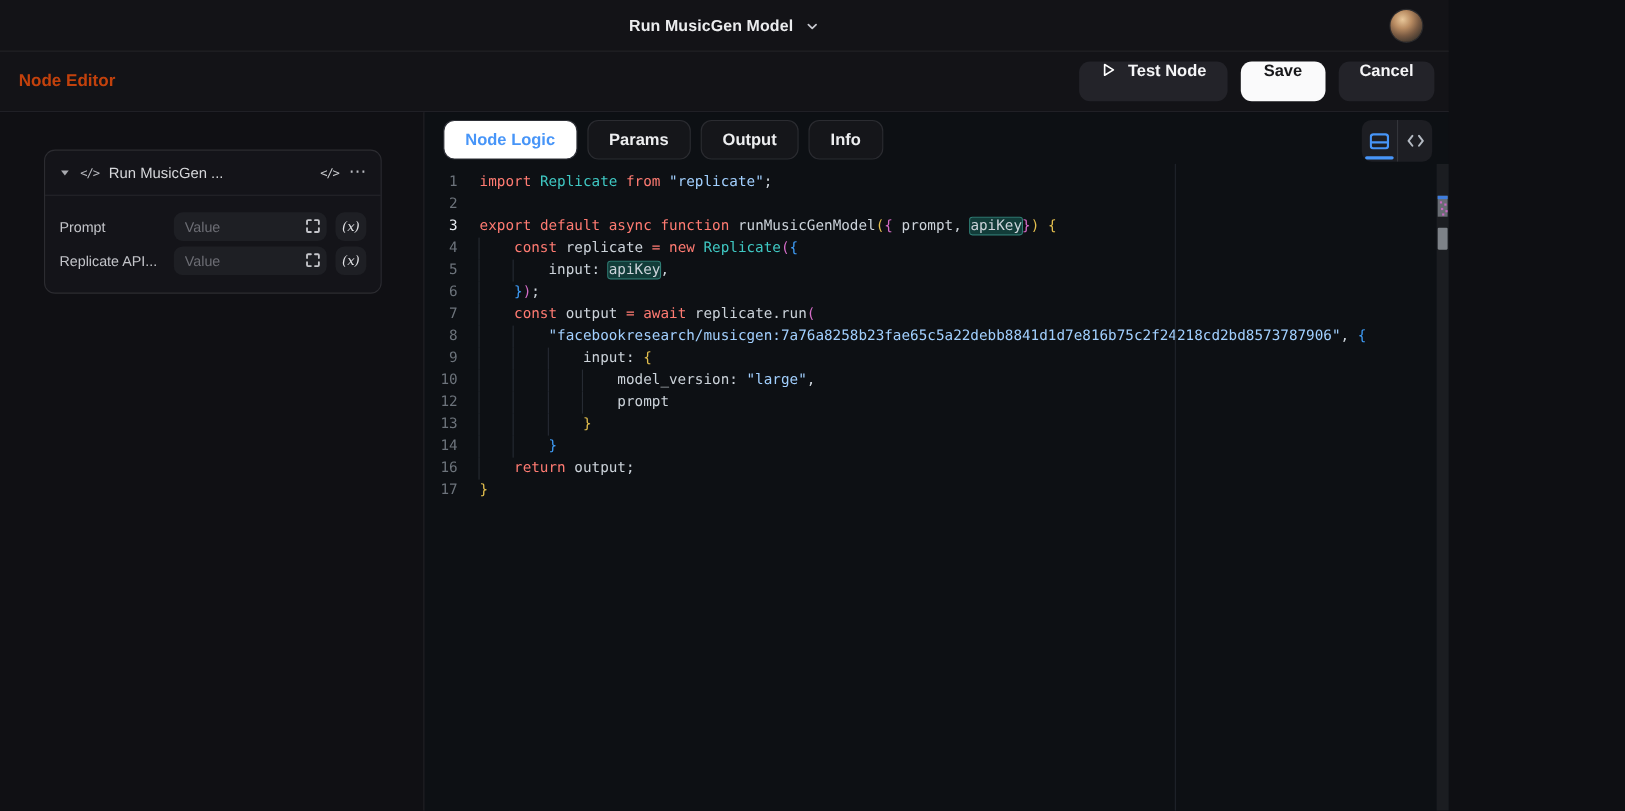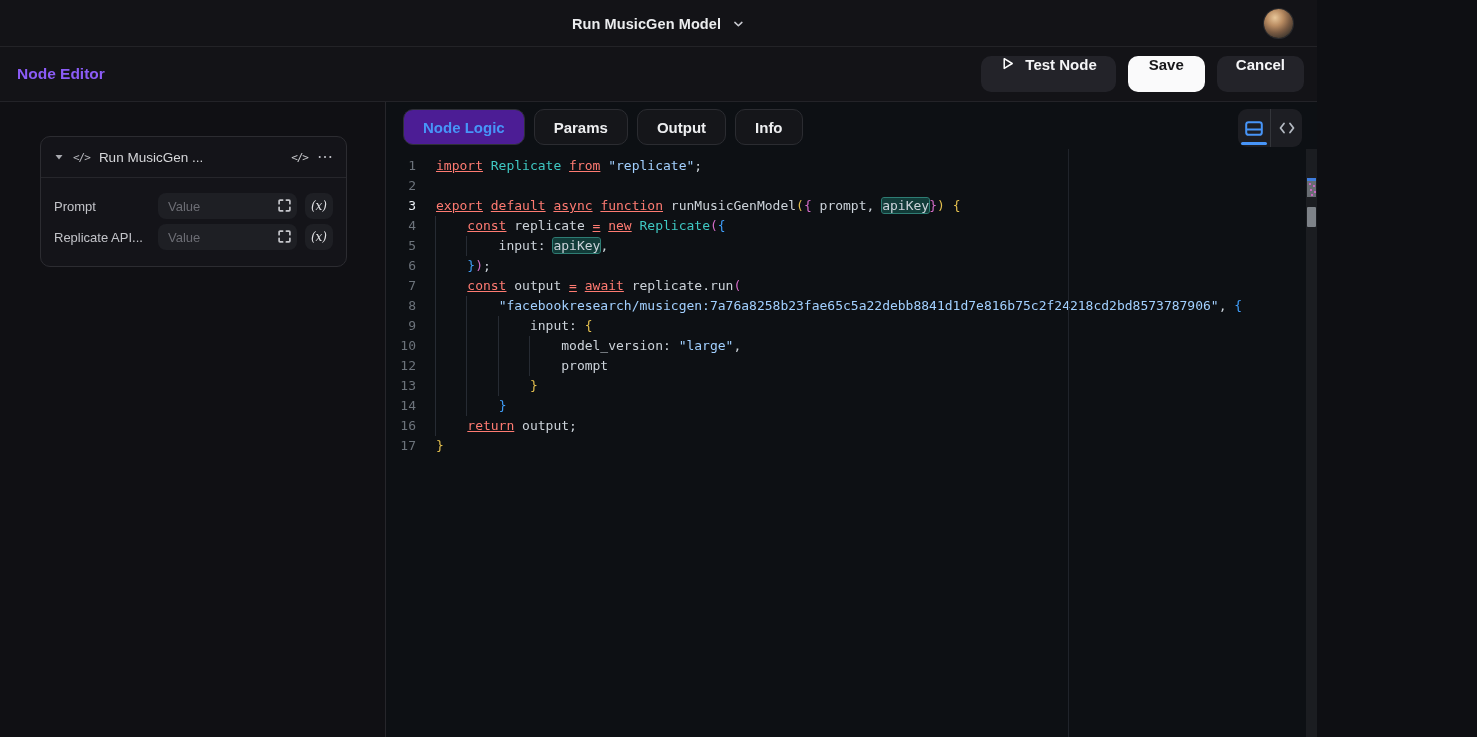--- a/index.html
+++ b/index.html
@@ -12,21 +12,21 @@
   .workflow-select { position:absolute; left:50%; top:0; transform:translateX(-50%); height:47px;
     display:flex; align-items:center; gap:10px; cursor:pointer; }
   .workflow-select span { font-size:14.5px; font-weight:700; color:#ebecee; letter-spacing:.1px; }
   .avatar { position:absolute; right:24px; top:9px; width:29px; height:29px; border-radius:50%;
     background:radial-gradient(circle at 38% 30%, #e8c79a 0%, #b98c62 30%, #7a5b43 55%, #41382f 80%, #26231f 100%);
     box-shadow:0 0 0 1px #2b2b2e; }
 
   
   .subheader { height:55px; background:#131317; border-bottom:1px solid #232328; display:flex;
     align-items:center; padding:0 13px 0 17px; flex:0 0 auto; }
-  .subheader h1 { font-size:15.5px; font-weight:700; color:#8b5cf6; }
+  .subheader h1 { font-size:15.5px; font-weight:700; color:#c2410c; }
   .actions { margin-left:auto; display:flex; gap:12px; align-items:center; }
   .btn { height:36px; border:none; border-radius:10px; font-family:inherit; font-size:15px; font-weight:700;
     display:flex; align-items:flex-start; gap:10px; cursor:pointer; }
   .btn-dark { background:#232329; color:#f5f5f7; padding:0 19px; }
   .btn-light { background:#fafafb; color:#17171a; padding:0 21px; }
 
   
   .main { flex:1; display:flex; min-height:0; }
   .panel { width:386px; flex:0 0 auto; background:#101014; border-right:1px solid #26262b; position:relative; }
 
@@ -49,39 +49,39 @@
   .expand-btn { position:absolute; right:6px; top:6px; background:none; border:none; padding:0; cursor:pointer; line-height:0; }
   .x-btn { width:28px; height:26px; flex:0 0 auto; margin-left:8px; background:#1e1f24; border:none; border-radius:8px;
     color:#e2e3e6; cursor:pointer; display:flex; align-items:center; justify-content:center; }
   .x-btn i { font-family:"DejaVu Serif", serif; font-style:italic; font-size:12px; }
 
   
   .editor { flex:1; background:#0d1014; position:relative; min-width:0; }
   .tabs-row { height:47px; padding:7px 0 0 17px; display:flex; gap:9px; }
   .tab { height:36px; padding:0 19px; border-radius:10px; font-family:inherit; font-size:15px; font-weight:700;
     background:#15161a; border:1px solid #2b2c31; color:#edeef0; cursor:pointer; }
-  .tab.active { background:#4c1d95; border-color:#2e3037; color:var(--accent,#4795f8); }
+  .tab.active { background:#ffffff; border-color:#2e3037; color:var(--accent,#4795f8); }
 
   .view-toggle { position:absolute; top:7px; right:15px; width:64px; height:38px; background:#1d1e23;
     border-radius:9px; display:flex; overflow:hidden; }
   .vt-seg { width:32px; border:none; background:none; cursor:pointer; display:flex; align-items:center;
     justify-content:center; position:relative; }
   .vt-seg + .vt-seg { border-left:1px solid #33353a; }
   .vt-underline { position:absolute; bottom:2px; left:3px; width:26px; height:3px; border-radius:2px;
     background:var(--accent,#4795f8); }
 
   
   .code-area { position:absolute; top:47px; left:0; right:0; bottom:0; padding-top:7px;
     font-family:"DejaVu Sans Mono", monospace; font-size:13px; line-height:20px; cursor:text; }
   .code-line { height:20px; display:flex; position:relative; }
   .ln { width:30px; padding-right:17px; flex:0 0 47px; text-align:right; color:var(--ln,#6c737b); user-select:none; }
   .ln.active { color:var(--ln-active,#e8edf3); }
   .code-text { white-space:pre; margin-left:3px; color:var(--tx,#ccd3da); }
   .guide { position:absolute; top:0; bottom:0; width:1px; background:var(--guide,#262b33); }
-  .tk-kw { color:var(--kw,#ff7b72);text-decoration:underline; }
+  .tk-kw { color:var(--kw,#ff7b72); }
   .tk-ty { color:var(--ty,#3fc8c3); }
   .tk-st { color:var(--st,#a2d0ff); }
   .tk-nu { color:var(--nu,#79c0ff); }
   .tk-tx { color:var(--tx,#ccd3da); }
   .tk-b1 { color:var(--b1,#e3bf4e); }
   .tk-b2 { color:var(--b2,#d56cc8); }
   .tk-b3 { color:var(--b3,#3f9df8); }
   .tk-hl { color:var(--tx,#ccd3da); background:var(--hl-bg,#123c39); outline:1px solid var(--hl-border,#2e7d74);
     border-radius:2px; }
   .column-ruler { position:absolute; left:682px; top:0; bottom:0; width:1px; background:var(--ruler,#20242b); }

